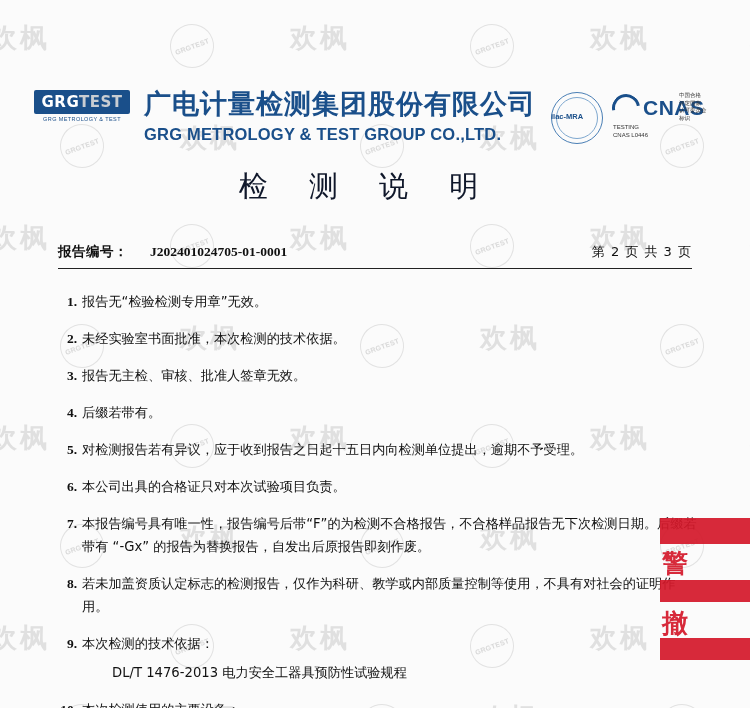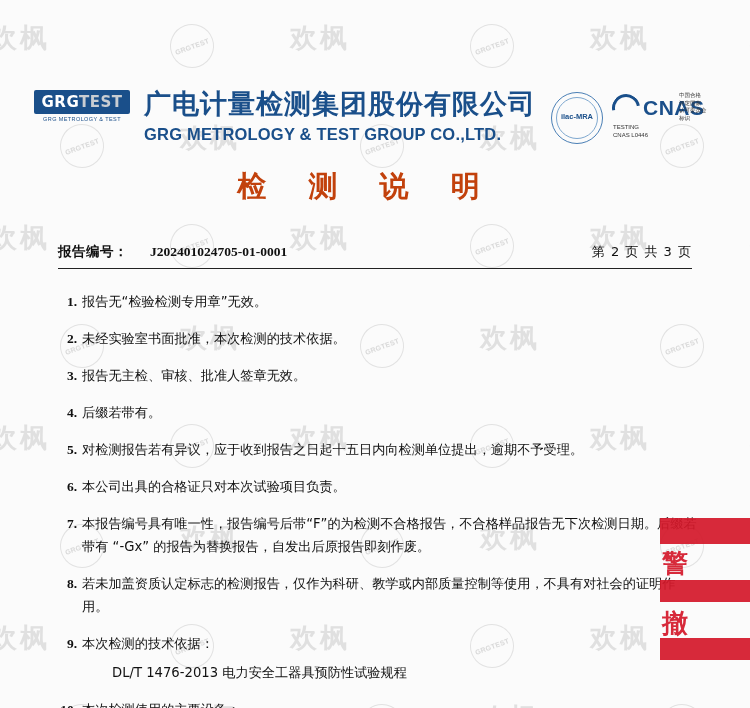--- a/index.html
+++ b/index.html
@@ -113,21 +113,21 @@
     border-radius: 50%;
   }
   .ilac .circ::before {
     content: "";
     position: absolute; left: 4px; top: 4px; right: 4px; bottom: 4px;
     border: 1px solid #7fa8cf;
     border-radius: 50%;
   }
   .ilac .txt {
     position: absolute; left: 0; right: 0; top: 20px;
-    text-align: center;
+    text-align: left;
     color: #1a4f8a;
     font-size: 7.5px;
     font-weight: bold;
     font-family: "Liberation Sans", sans-serif;
   }
   .cnas {
     position: absolute; left: 612px; top: 8px;
   }
   .cnas-logo {
     display: flex; align-items: center;
@@ -162,23 +162,23 @@
     font-size: 5.5px;
     line-height: 7.5px;
     font-family: "DejaVu Sans", sans-serif;
   }
 
   
   .doc-title {
     position: absolute;
     top: 167px; left: 0; width: 717px;
     text-align: center;
-    color: #c2410c;
+    color: #0f172a;
     font-size: 29px;
-    font-weight: bold;
+    font-weight: normal;
     letter-spacing: 16px;
     text-indent: 16px;
     font-family: "DejaVu Sans", sans-serif;
     z-index: 10;
   }
 
   
   .report-line {
     position: absolute;
     top: 243px; left: 58px; width: 634px;

